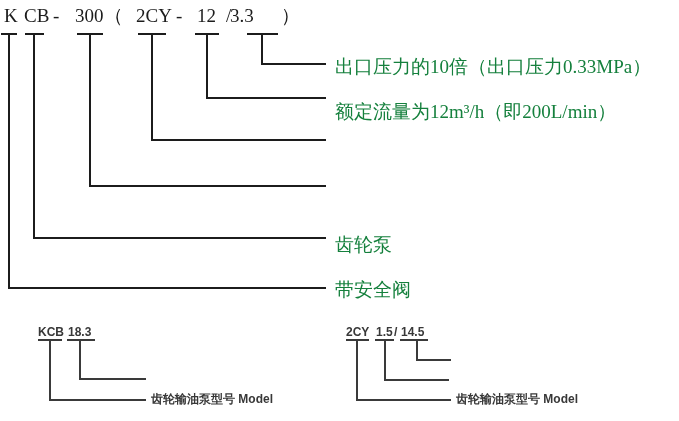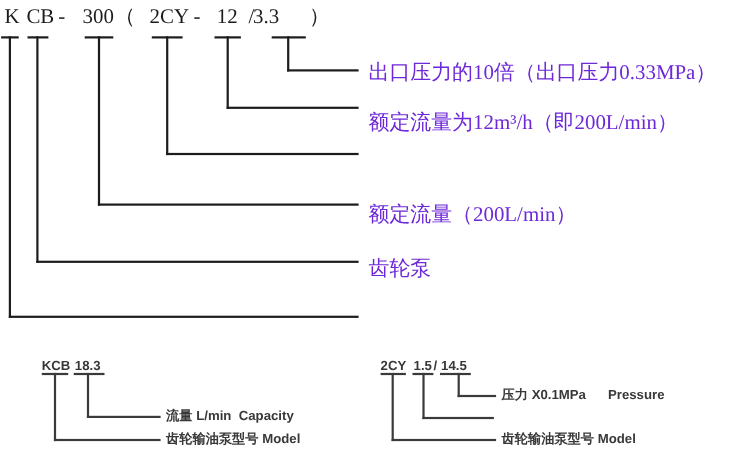--- a/index.html
+++ b/index.html
@@ -11,21 +11,21 @@
   .tok{
     position:absolute;top:5px;height:22px;font-size:19px;line-height:22px;
     color:#1c1c1c;white-space:pre;
   }
   
   .cap,.hline{position:absolute;height:2px;background:#1c1c1c;}
   .vline{position:absolute;width:2px;background:#1c1c1c;}
   
   .anno{
     position:absolute;left:335px;height:20px;font-size:19px;line-height:20px;
-    color:#6d28d9;white-space:pre;
+    color:#15803d;white-space:pre;
   }
   .subtok{
     position:absolute;top:326px;height:13px;font-size:12px;line-height:13px;
     white-space:pre;font-family:"Liberation Sans","DejaVu Sans",sans-serif;
     font-weight:bold;color:#383838;
   }
   .subline-h{position:absolute;height:2px;background:#3a3a3a;}
   .subline-v{position:absolute;width:2px;background:#3a3a3a;}
   .sublabel{
     position:absolute;height:13px;font-size:12px;line-height:13px;white-space:pre;
@@ -65,51 +65,49 @@
 
   <div class="hline" style="left:261px;top:63px; width:65px"></div>
   <div class="hline" style="left:206px;top:97px; width:120px"></div>
   <div class="hline" style="left:151px;top:139px;width:175px"></div>
   <div class="hline" style="left:89px; top:185px;width:237px"></div>
   <div class="hline" style="left:33px; top:237px;width:293px"></div>
   <div class="hline" style="left:8px;  top:287px;width:318px"></div>
 
   <div class="anno" style="top:57px">出口压力的10倍（出口压力0.33MPa）</div>
   <div class="anno" style="top:102px">额定流量为12m³/h（即200L/min）</div>
-  <div class="anno" style="top:186px">额定流量（200L/min）</div>
   <div class="anno" style="top:235px">齿轮泵</div>
+  <div class="anno" style="top:280px">带安全阀</div>
 
   <span class="subtok" style="left:38px">KCB</span>
   <span class="subtok" style="left:68px">18.3</span>
 
   <div class="subline-h" style="left:38px;top:339px;width:24px"></div>
   <div class="subline-h" style="left:67px;top:339px;width:28px"></div>
 
   <div class="subline-v" style="left:49px;top:339px;height:62px"></div>
   <div class="subline-v" style="left:79px;top:339px;height:41px"></div>
 
   <div class="subline-h" style="left:79px;top:378px;width:67px"></div>
   <div class="subline-h" style="left:49px;top:399px;width:97px"></div>
 
-  <div class="sublabel" style="left:151px;top:372px">流量 L/min  Capacity</div>
   <div class="sublabel" style="left:151px;top:393px">齿轮输油泵型号 Model</div>
 
   <span class="subtok" style="left:346px">2CY</span>
   <span class="subtok" style="left:376px">1.5</span>
   <span class="subtok" style="left:394px">/</span>
   <span class="subtok" style="left:401px">14.5</span>
 
   <div class="subline-h" style="left:346px;top:339px;width:23px"></div>
   <div class="subline-h" style="left:375px;top:339px;width:19px"></div>
   <div class="subline-h" style="left:400px;top:339px;width:28px"></div>
 
   <div class="subline-v" style="left:356px;top:339px;height:62px"></div>
   <div class="subline-v" style="left:384px;top:339px;height:42px"></div>
   <div class="subline-v" style="left:416px;top:339px;height:22px"></div>
 
   <div class="subline-h" style="left:416px;top:359px;width:35px"></div>
   <div class="subline-h" style="left:384px;top:379px;width:65px"></div>
   <div class="subline-h" style="left:356px;top:399px;width:95px"></div>
 
-  <div class="sublabel" style="left:456px;top:353px">压力 X0.1MPa      Pressure</div>
   <div class="sublabel" style="left:456px;top:393px">齿轮输油泵型号 Model</div>
 
 </div>
 
 </body></html>

